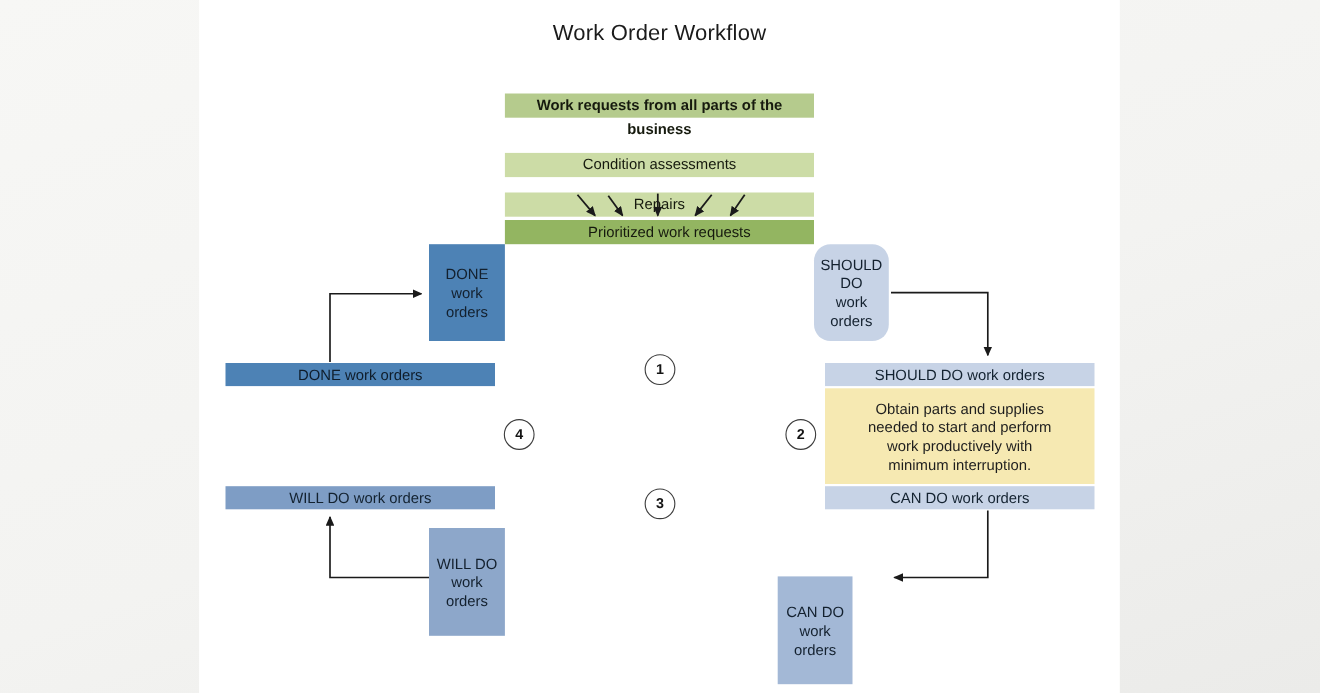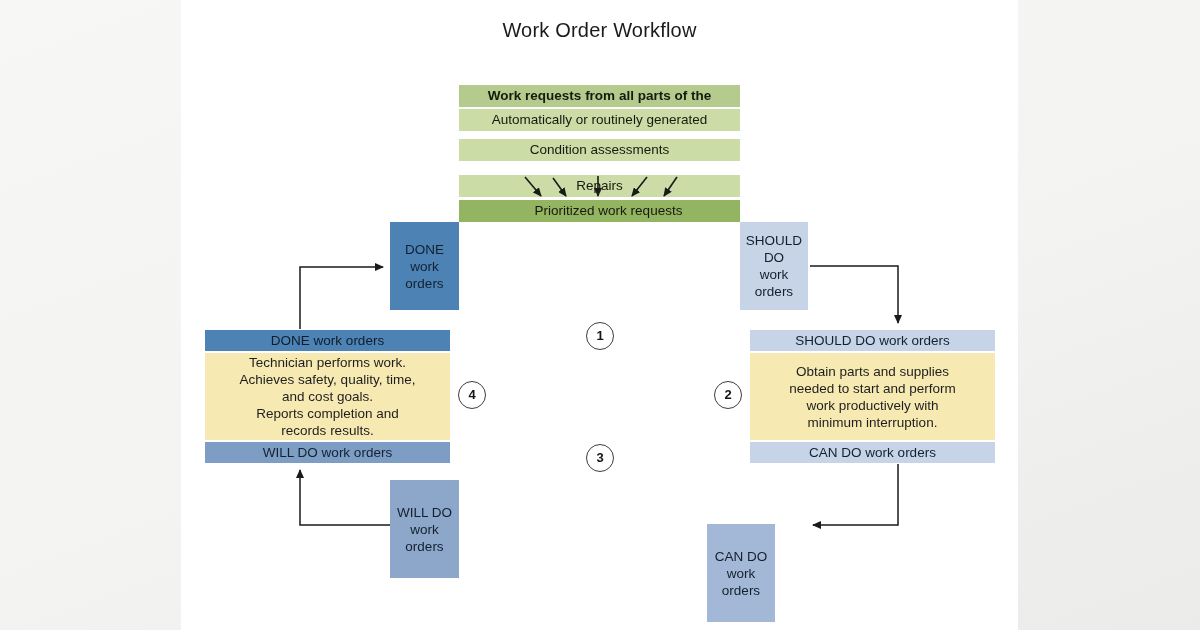--- a/index.html
+++ b/index.html
@@ -52,53 +52,47 @@
 </style>
 </head>
 <body>
 
 <div id="canvas">
   <div id="panel"></div>
 
   <div id="title" class="abs">Work Order Workflow</div>
 
   <div class="abs g-row g-header" style="top:85px;">Work requests from all parts of the business</div>
-  <div class="abs g-row g-light" style="top:109px;">Automatically or routinely generated</div>
   <div class="abs g-row g-light" style="top:139px;">Condition assessments</div>
   <div class="abs g-row g-light" style="top:175px;">Repairs</div>
   <div class="abs g-row g-result" style="top:200px;">Prioritized work requests</div>
 
   <div class="abs tab" style="left:390px; top:222px; width:69px;  height:88px; background:var(--blue_dark);">DONE
 work
 orders</div>
-  <div class="abs tab" style="left:740px; top:222px; width:68px;  height:88px; background:var(--blue_light);">SHOULD
+  <div class="abs tab" style="left:740px; top:222px; width:68px;  height:88px; background:var(--blue_light);border-radius:15px;">SHOULD
 DO
 work
 orders</div>
 
   <div class="abs band" style="left:750px; top:330px; width:245px; background:var(--blue_light);">SHOULD DO work orders</div>
   <div class="abs cream" style="left:750px; top:353px; width:245px; height:87px;">Obtain parts and supplies
 needed to start and perform
 work productively with
 minimum interruption.</div>
   <div class="abs band" style="left:750px; top:442px; width:245px; background:var(--blue_light);">CAN DO work orders</div>
 
   <div class="abs tab" style="left:390px; top:480px; width:69px;  height:98px; background:var(--blue_tab_left);">WILL DO
 work
 orders</div>
   <div class="abs tab" style="left:707px; top:480px; width:68px;  height:98px; background:var(--blue_tab_right);margin-top:44px;">CAN DO
 work
 orders</div>
 
   <div class="abs band" style="left:205px; top:330px; width:245px; background:var(--blue_dark); color:#0f1d2b;">DONE work orders</div>
-  <div class="abs cream" style="left:205px; top:353px; width:245px; height:87px;">Technician performs work.
-Achieves safety, quality, time,
-and cost goals.
-Reports completion and
-records results.</div>
   <div class="abs band" style="left:205px; top:442px; width:245px; background:var(--blue_medium);">WILL DO work orders</div>
 
   <div class="abs num-circle" style="left:586px; top:322px;">1</div>
   <div class="abs num-circle" style="left:714px; top:381px;">2</div>
   <div class="abs num-circle" style="left:586px; top:444px;">3</div>
   <div class="abs num-circle" style="left:458px; top:381px;">4</div>
 
   <svg id="arrow-layer" viewBox="0 0 1200 630" xmlns="http://www.w3.org/2000/svg">
     <defs>
       <marker id="ah" markerWidth="9" markerHeight="8" refX="8" refY="4" orient="auto" markerUnits="userSpaceOnUse">

